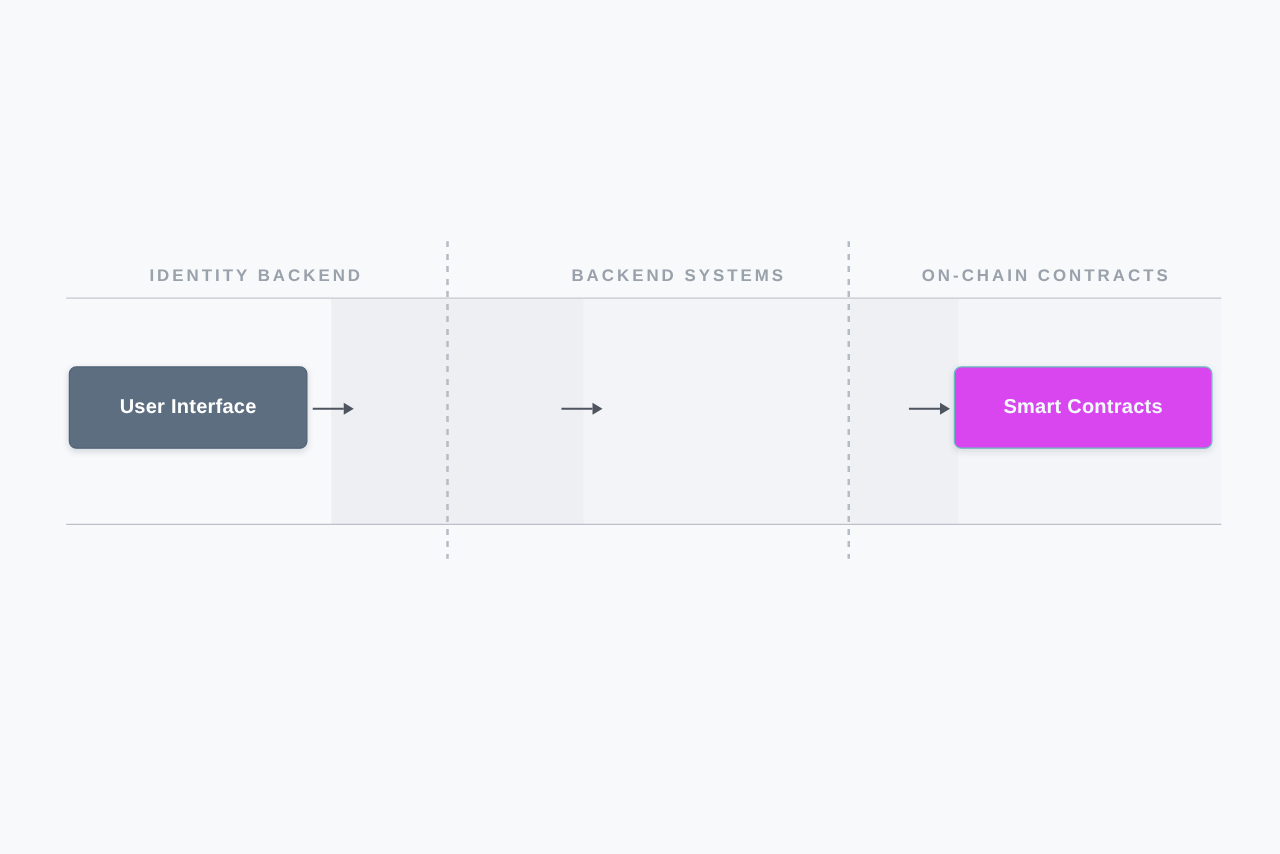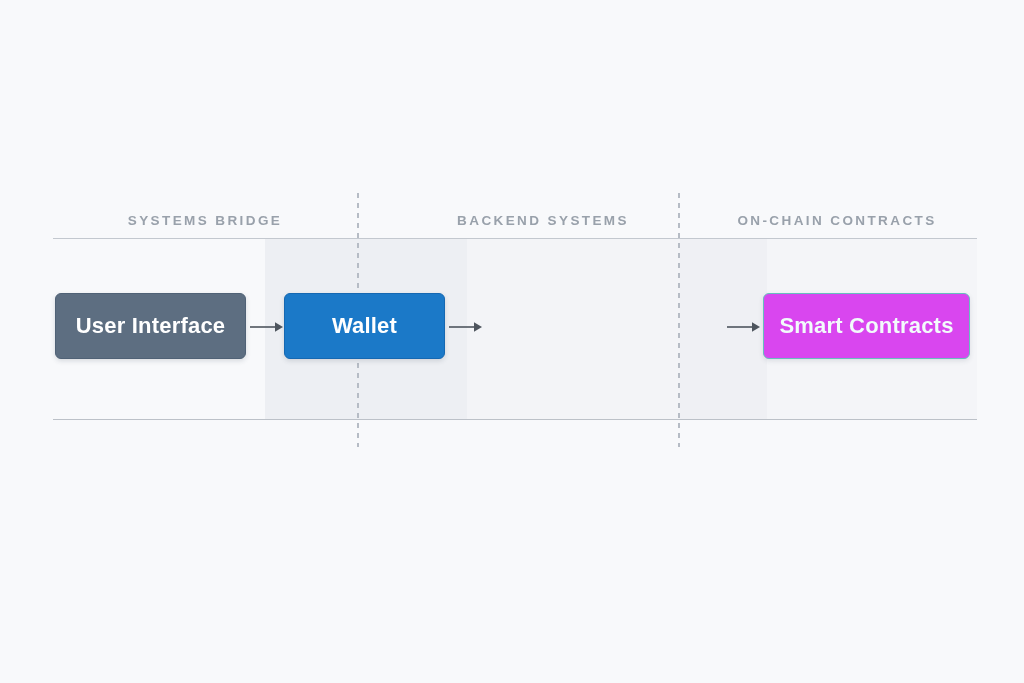--- a/index.html
+++ b/index.html
@@ -68,21 +68,21 @@
   .node {
     position: absolute;
     top: 293px;
     height: 66px;
     border: 1px solid transparent;
     border-radius: 6px;
     box-sizing: border-box;
     display: flex;
     align-items: center;
     justify-content: center;
-    font-size: 22px;
+    font-size: 16px;
     font-weight: 600;
     letter-spacing: 0.2px;
     box-shadow: 0 2px 5px rgba(45, 55, 75, 0.16);
     white-space: nowrap;
   }
   .node.n0 { left: 55px;  width: 191px; }
   .node.n1 { left: 284px; width: 161px; }
   .node.n2 { left: 484px; width: 239px; box-shadow: 0 2px 4px rgba(45,55,75,0.10); }
   .node.n3 { left: 763px; width: 207px; box-shadow: 0 2px 5px rgba(45,55,75,0.12); }
 
@@ -103,26 +103,25 @@
   <div class="band b"></div>
   <div class="band c"></div>
   <div class="band d"></div>
 
   <div class="divider one"></div>
   <div class="divider two"></div>
 
   <div class="rule top"></div>
   <div class="rule bottom"></div>
 
-  <div class="lane-label l1">SYSTEMS BRIDGE</div>
+  <div class="lane-label l1">IDENTITY BACKEND</div>
   <div class="lane-label l2">BACKEND SYSTEMS</div>
   <div class="lane-label l3">ON-CHAIN CONTRACTS</div>
 
   <div class="node n0" style="background: rgb(93, 110, 129); border-color: rgb(80, 98, 118); color: rgb(255, 255, 255);">User Interface</div>
-  <div class="node n1" style="background: rgb(27, 121, 200); border-color: rgb(21, 104, 178); color: rgb(255, 255, 255);">Wallet</div>
   <div class="node n3" style="background: #d946ef; border-color: rgb(103, 189, 191); color: rgb(242, 251, 251);">Smart Contracts</div>
 
   <svg class="arrow a0" width="34" height="16">
     <line x1="0" y1="8" x2="25" y2="8" stroke="#4e555e" stroke-width="1.6"></line>
     <polygon points="25,3.2 33,8 25,12.8" fill="#4e555e"></polygon>
   </svg>
   <svg class="arrow a1" width="34" height="16">
     <line x1="0" y1="8" x2="25" y2="8" stroke="#4e555e" stroke-width="1.6"></line>
     <polygon points="25,3.2 33,8 25,12.8" fill="#4e555e"></polygon>
   </svg>

